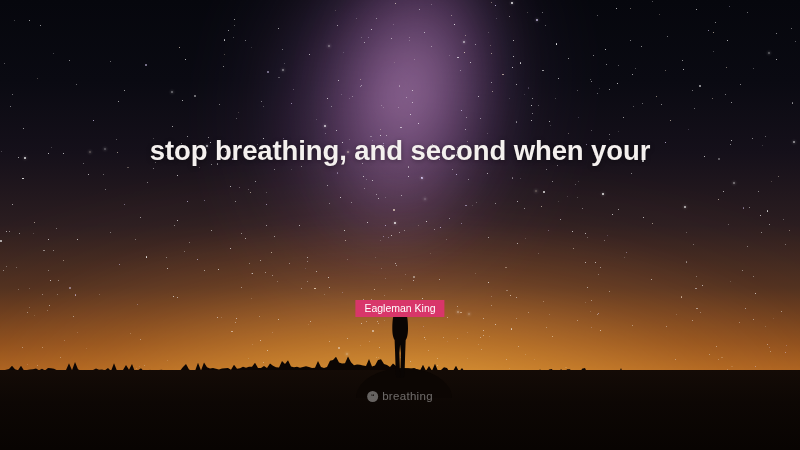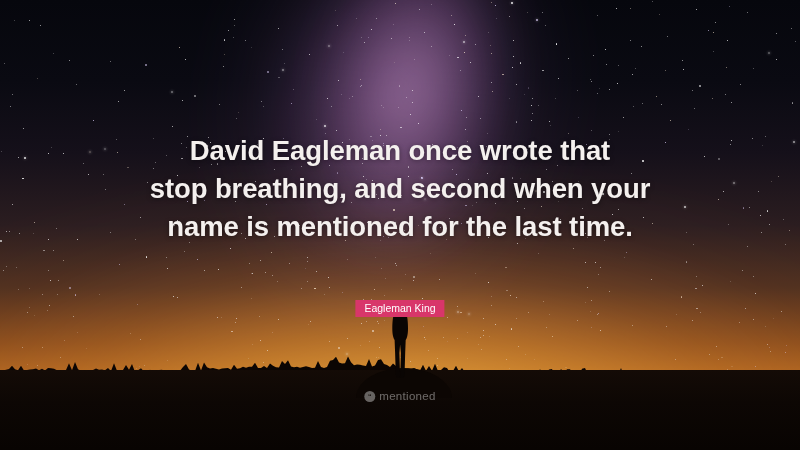--- a/index.html
+++ b/index.html
@@ -911,25 +911,23 @@
         -2.6 0.9-4.3 2.6-4.8 5.3-0.6 3.1-0.9 7.5-0.9 11.6 0 3.4 0.3 6.3 0.9 8.4
         0.4 1.5 0.9 2.6 1.4 3.3l0.5 12.4 0.6 20.4c0 2.3 0.6 4.8 1.5 5.2h2.2
         c0.6-0.5 0.7-2.6 0.6-5.2l-0.6-19.8 0.7-8.6 0.8 8.6-0.6 19.8
         c-0.1 2.6 0 4.7 0.6 5.2h2.2c0.9-0.4 1.5-2.9 1.5-5.2l0.6-20.4 0.5-12.4
         c0.5-0.7 1-1.8 1.4-3.3 0.6-2.1 0.9-5 0.9-8.4 0-4.1-0.3-8.5-0.9-11.6
         -0.5-2.7-2.2-4.4-4.8-5.3 1.3-0.9 2.2-2.4 2.2-4.3C18.2 2.2 16.1 0 13 0z"></path>
     </svg>
   </div>
 
   <div class="quote">
-    <span class="line">David Eagleman once wrote that</span>
     <span class="line">stop breathing, and second when your</span>
-    <span class="line">name is mentioned for the last time.</span>
   </div>
 
   <div class="author-badge">Eagleman King</div>
 
   <div class="watermark">
     <span class="wm-mark">“</span>
-    <span class="wm-text">mentioned</span>
+    <span class="wm-text">breathing</span>
   </div>
 
 </div>
 
 </body></html>

